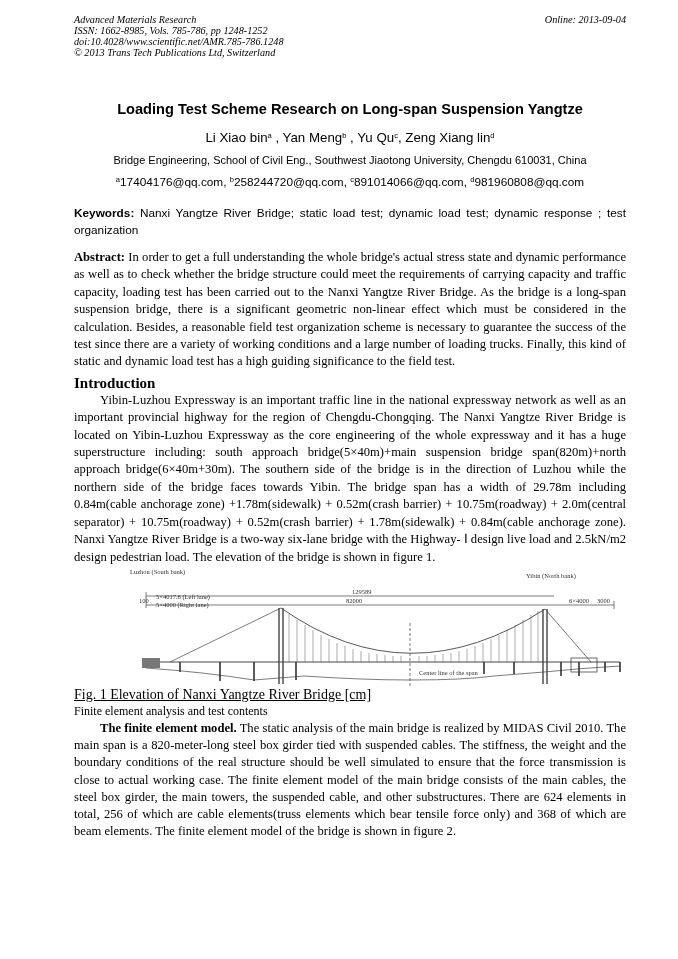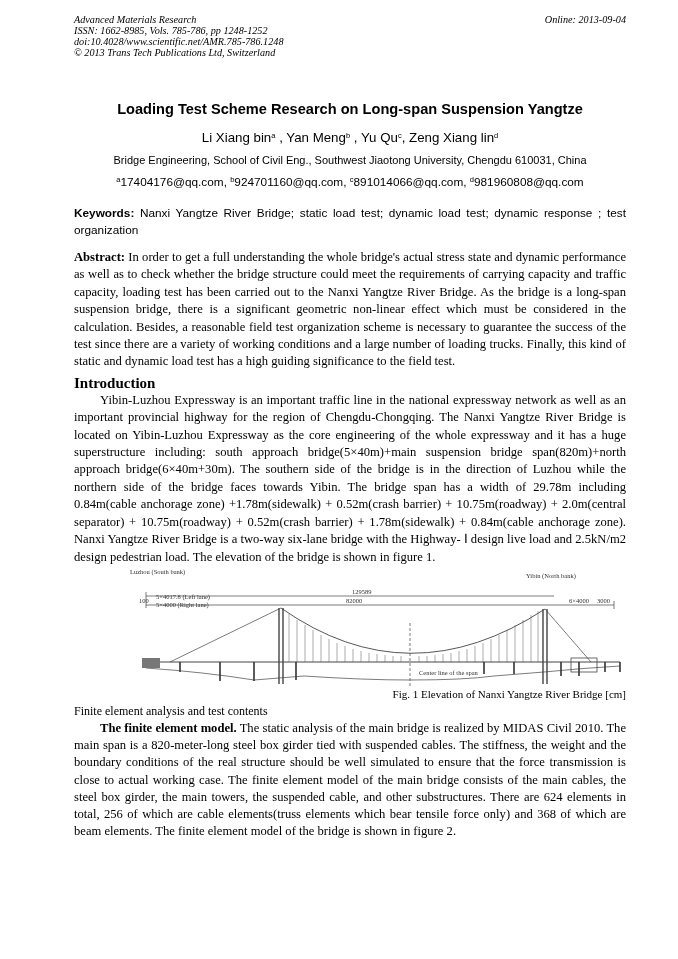--- a/index.html
+++ b/index.html
@@ -18,21 +18,21 @@
   .keywords { font-family: "Liberation Sans", sans-serif; font-size: 11.8px; line-height: 17px; margin-top: 15px; text-align: justify; }
   .kw-label { font-weight: bold; }
 
   .para { font-family: "Liberation Serif", serif; font-size: 12.6px; line-height: 17.4px; text-align: justify; }
   .abstract { margin-top: 10px; }
   .abs-label { font-weight: bold; }
   .heading { font-family: "Liberation Serif", serif; font-weight: bold; font-size: 15px; line-height: 17px; margin-top: 4px; }
   .indent { text-indent: 26px; }
 
   .figure { position: relative; width: 552px; height: 118px; margin-top: 2px; }
-  .caption { font-family: "Liberation Serif", serif; font-size: 11px; text-align: right; line-height: 17px; }
+  .caption { font-family: "Liberation Serif", serif; font-size: 14px; text-align: left; line-height: 17px; text-decoration: underline; }
   .heading2 { font-family: "Liberation Serif", serif; font-weight: normal; font-size: 12px; line-height: 17px; }
   .sub-bold { font-weight: bold; }
   .fem { line-height: 17.2px; }
 
   .fig-label { position: absolute; font-family: "Liberation Serif", serif; font-size: 6.5px; color: #333; white-space: nowrap; }
 </style>
 </head>
 <body>
 
 <div class="page">
@@ -41,27 +41,27 @@
     <div>Advanced Materials Research</div>
     <div>ISSN: 1662-8985, Vols. 785-786, pp 1248-1252</div>
     <div>doi:10.4028/www.scientific.net/AMR.785-786.1248</div>
     <div>© 2013 Trans Tech Publications Ltd, Switzerland</div>
     <div class="hdr-right">Online: 2013-09-04</div>
   </div>
 
   <div class="title">Loading Test Scheme Research on Long-span Suspension Yangtze</div>
 
   <div class="authors">
-    <span>Li Xiang bin</span><sup>a</sup><span> , </span><span>Yan Meng</span><sup>b</sup><span> , </span><span>Yu Qu</span><sup>c</sup><span>, </span><span>Zeng Xiang lin</span><sup>d</sup>
+    <span>Li Xiao bin</span><sup>a</sup><span> , </span><span>Yan Meng</span><sup>b</sup><span> , </span><span>Yu Qu</span><sup>c</sup><span>, </span><span>Zeng Xiang lin</span><sup>d</sup>
   </div>
 
   <div class="affil">Bridge Engineering, School of Civil Eng., Southwest Jiaotong University, Chengdu 610031, China</div>
 
   <div class="emails">
-    <sup>a</sup><span>17404176@qq.com</span><span>, </span><sup>b</sup><span>924701160@qq.com</span><span>, </span><sup>c</sup><span>891014066@qq.com</span><span>, </span><sup>d</sup><span>981960808@qq.com</span>
+    <sup>a</sup><span>17404176@qq.com</span><span>, </span><sup>b</sup><span>258244720@qq.com</span><span>, </span><sup>c</sup><span>891014066@qq.com</span><span>, </span><sup>d</sup><span>981960808@qq.com</span>
   </div>
 
   <div class="keywords">
     <span class="kw-label">Keywords:</span><span> Nanxi Yangtze River Bridge; static load test; dynamic load test; dynamic response ; test organization</span>
   </div>
 
   <div class="para abstract">
     <span class="abs-label">Abstract:</span><span>  In order to get a full understanding the whole bridge's actual stress state and dynamic performance as well as to check whether the bridge structure could meet the requirements of carrying capacity and traffic capacity, loading test has been carried out to the Nanxi Yangtze River Bridge. As the bridge is a long-span suspension bridge, there is a significant geometric non-linear effect which must be considered in the calculation. Besides, a reasonable field test organization scheme is necessary to guarantee the success of the test since there are a variety of working conditions and a large number of loading trucks. Finally, this kind of static and dynamic load test has a high guiding significance to the field test.</span>
   </div>
 

